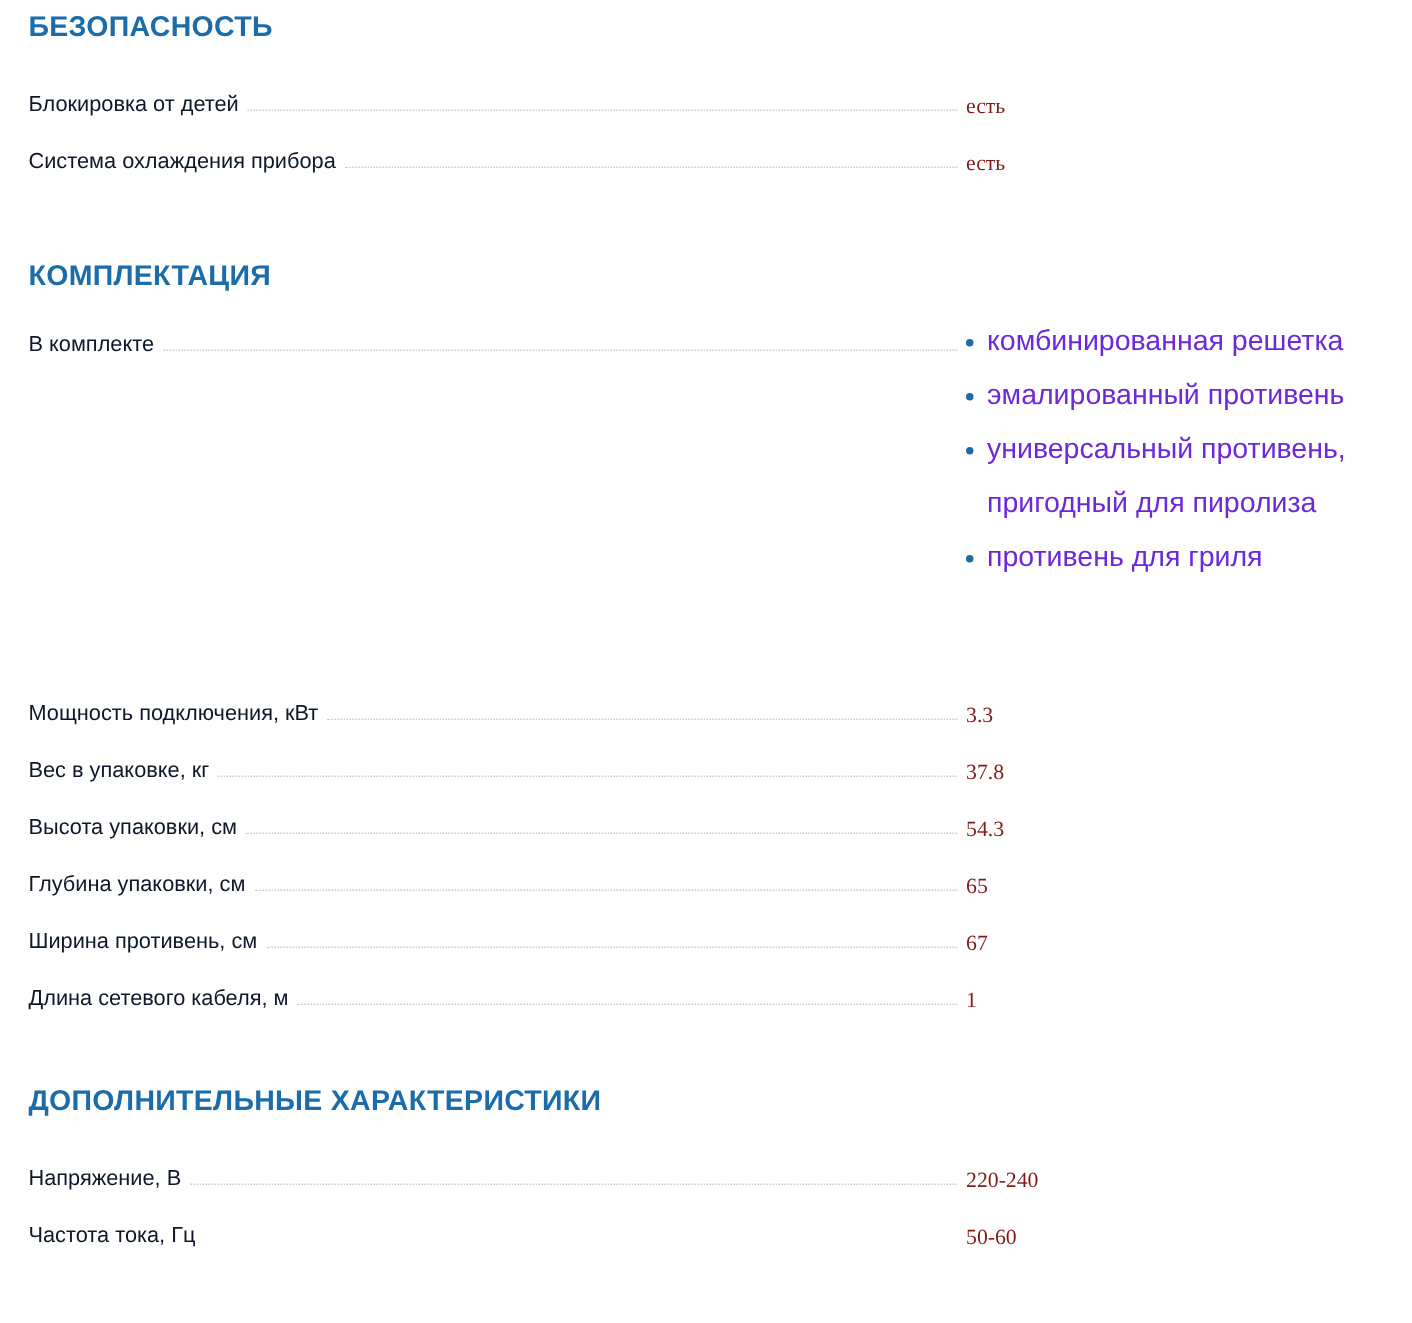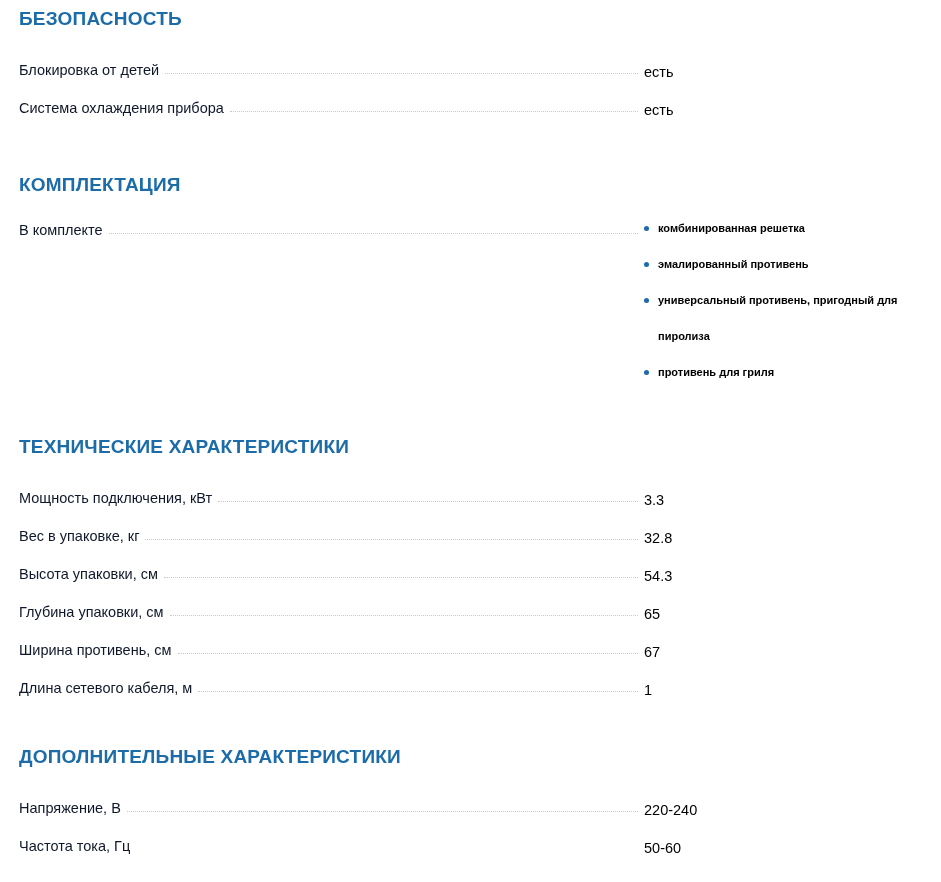--- a/index.html
+++ b/index.html
@@ -64,40 +64,40 @@
     border-bottom: 1px dotted #c9c9c9;
     margin: 0 6px 6px 6px;
     height: 1px;
   }
   .spec-value-cell {
     padding: 0;
     vertical-align: top;
   }
   .value-text {
     font-size: 14.5px;
-    color: #000000;
+    color: #7f1d1d;
     height: 36px;
     display: flex;
     align-items: flex-end;
     padding-bottom: 2px;
     white-space: nowrap;
+    font-family: Liberation Serif, serif;
   }
   .value-list {
     list-style: none;
     margin: 0;
     padding: 0;
   }
   .value-list li {
     position: relative;
-    font-size: 11px;
-    color: #000000;
+    font-size: 19px;
+    color: #6d28d9;
     line-height: 36px;
     padding-left: 14px;
     max-width: 300px;
-    font-weight: bold;
   }
   .value-list li::before {
     content: "";
     position: absolute;
     left: 0;
     top: 16px;
     width: 5px;
     height: 5px;
     border-radius: 50%;
     background: #1b6ca8;
@@ -163,21 +163,20 @@
             </ul>
           </td>
         </tr>
       </tbody>
     </table>
   </section>
 
   <div class="gap-md"></div>
 
   <section class="section">
-    <h2 class="section-title">ТЕХНИЧЕСКИЕ ХАРАКТЕРИСТИКИ</h2>
     <table class="spec-table">
       <tbody>
         <tr class="spec-row">
           <td class="spec-name-cell">
             <div class="name-wrap">
               <span class="name-text">Мощность подключения, кВт</span>
               <span class="dotfill"></span>
             </div>
           </td>
           <td class="spec-value-cell">
@@ -185,21 +184,21 @@
           </td>
         </tr>
         <tr class="spec-row">
           <td class="spec-name-cell">
             <div class="name-wrap">
               <span class="name-text">Вес в упаковке, кг</span>
               <span class="dotfill"></span>
             </div>
           </td>
           <td class="spec-value-cell">
-            <div class="value-text">32.8</div>
+            <div class="value-text">37.8</div>
           </td>
         </tr>
         <tr class="spec-row">
           <td class="spec-name-cell">
             <div class="name-wrap">
               <span class="name-text">Высота упаковки, см</span>
               <span class="dotfill"></span>
             </div>
           </td>
           <td class="spec-value-cell">

